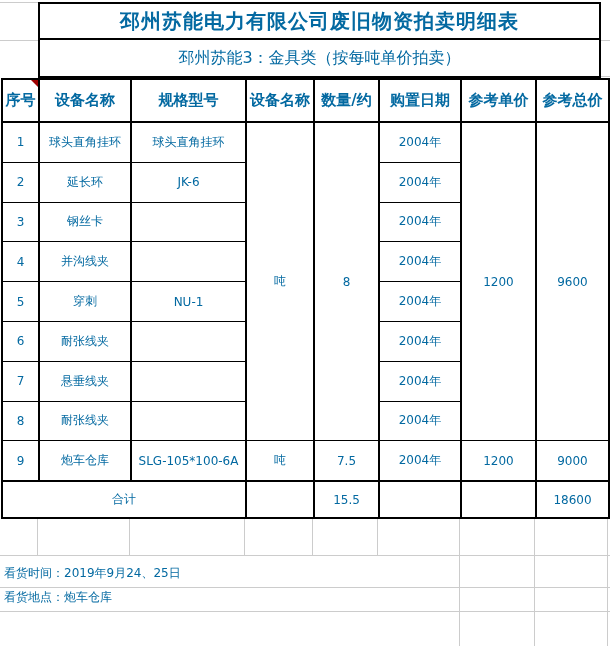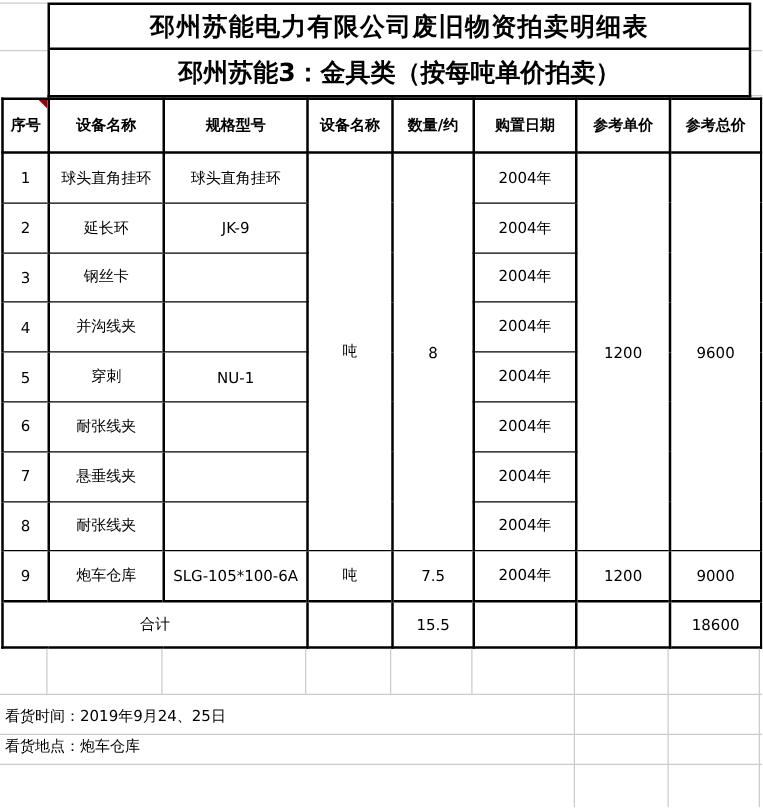--- a/index.html
+++ b/index.html
@@ -1,34 +1,34 @@
 <!DOCTYPE html>
 <html><head>
 <meta charset="utf-8">
 <style>
   html,body{margin:0;padding:0;background:#fff;}
   .sheet{position:relative;width:610px;height:646px;background:#ffffff;
-         font-family:"DejaVu Sans",sans-serif;color:#000000;overflow:hidden;}
+         font-family:"DejaVu Sans",sans-serif;color:#0369a1;overflow:hidden;}
   .gridline{position:absolute;background:#cccccc;}
   
   .title-block{position:absolute;left:38px;top:2px;width:563px;box-sizing:border-box;}
   .title-row{box-sizing:border-box;height:38px;border:2px solid #000;
              display:flex;align-items:center;justify-content:center;
              font-size:20px;font-weight:bold;letter-spacing:1px;}
   .subtitle-row{box-sizing:border-box;height:38px;border:2px solid #000;border-top:0;
              display:flex;align-items:center;justify-content:center;
-             font-size:20px;font-weight:bold;}
+             font-size:16px;font-weight:normal;}
   
   table.main{position:absolute;left:1px;top:78px;width:607px;height:441px;
              border-collapse:collapse;table-layout:fixed;}
   table.main th, table.main td{
       border:1px solid #000;border-left-width:2px;border-right-width:2px;
       padding:0;text-align:center;vertical-align:middle;overflow:hidden;
       font-size:12px;white-space:nowrap;}
-  table.main th{border:2px solid #000;font-size:12px;font-weight:bold;height:40px;position:relative;}
+  table.main th{border:2px solid #000;font-size:15px;font-weight:bold;height:40px;position:relative;}
   tr.data td{height:38px;}
   tr.total td{border-top:2px solid #000;border-bottom:2px solid #000;height:34px;}
   .marker{position:absolute;top:0;right:0;width:0;height:0;
           border-top:7px solid #a00000;border-left:7px solid transparent;}
   
   .footer-row{position:absolute;left:0;width:610px;height:28px;
               display:flex;align-items:center;box-sizing:border-box;
               padding-left:4px;font-size:12px;border-bottom:1px solid #cccccc;}
 </style>
 </head>
@@ -77,21 +77,21 @@
       <td>球头直角挂环</td>
       <td rowspan="8">吨</td>
       <td rowspan="8">8</td>
       <td>2004年</td>
       <td rowspan="8">1200</td>
       <td rowspan="8">9600</td>
     </tr>
     <tr class="data">
       <td>2</td>
       <td>延长环</td>
-      <td>JK-9</td>
+      <td>JK-6</td>
       <td>2004年</td>
     </tr>
     <tr class="data">
       <td>3</td>
       <td>钢丝卡</td>
       <td></td>
       <td>2004年</td>
     </tr>
     <tr class="data">
       <td>4</td>

